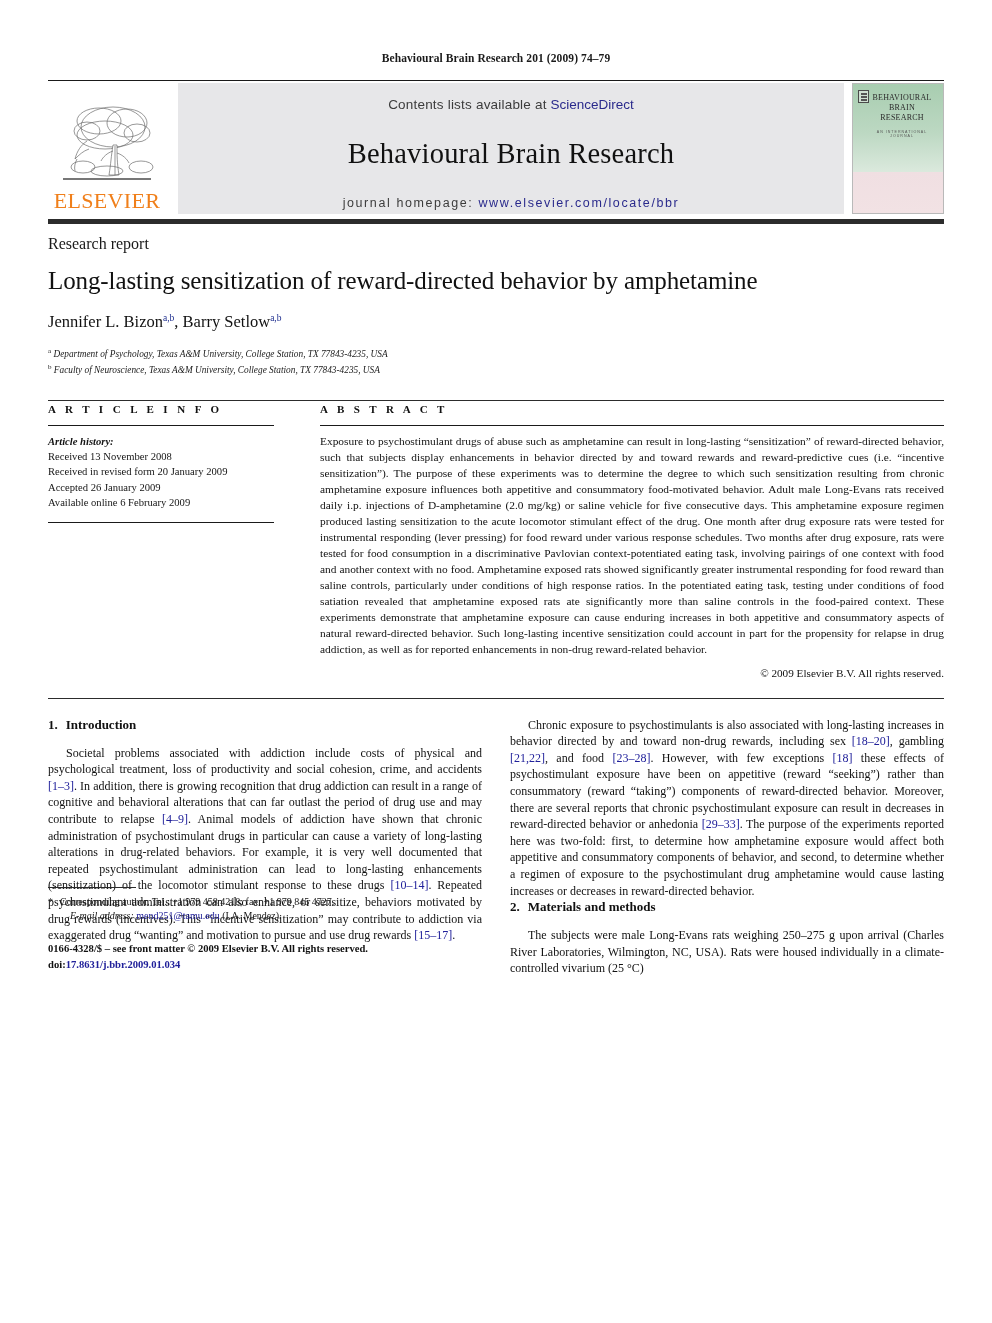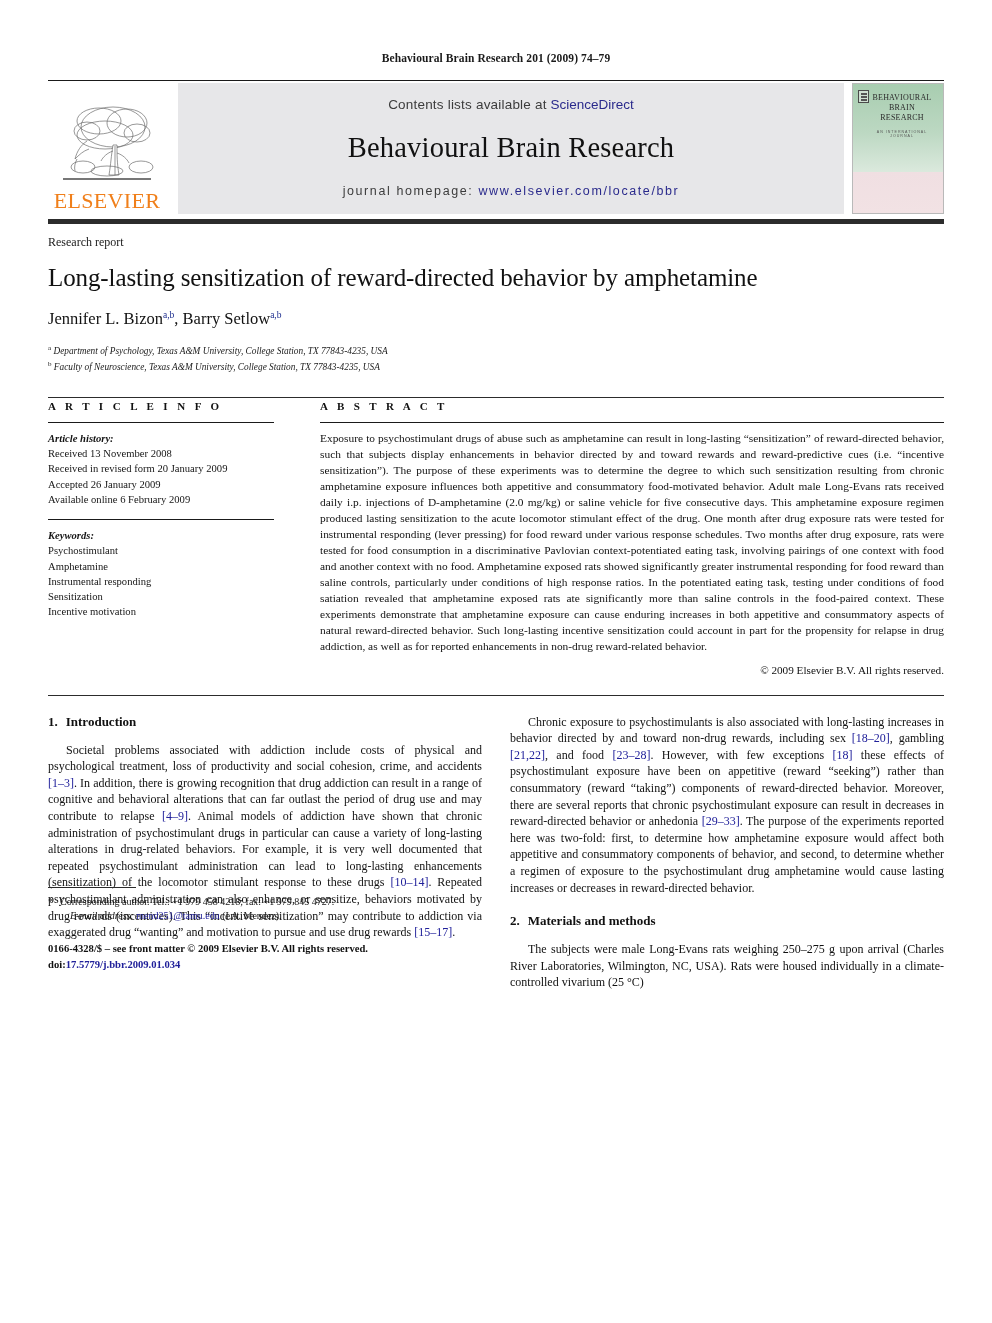--- a/index.html
+++ b/index.html
@@ -63,21 +63,21 @@
   }
   .journal-band {
     flex: 1 1 auto;
     background: #e7e7e9;
     margin-left: 12px;
     margin-right: 8px;
     display: flex;
     flex-direction: column;
     align-items: center;
     justify-content: space-between;
-    padding: 14px 0 16px 0;
+    padding: 14px 0 4px 0;
     box-sizing: border-box;
   }
   .contents-line {
     font-family: "Liberation Sans", sans-serif;
     font-size: 13.5px;
     color: #3c3c3c;
     letter-spacing: .2px;
   }
   .contents-line .sd-link {
     color: #2a2a8c;
@@ -151,21 +151,21 @@
     font-family: "Liberation Sans", sans-serif;
   }
 
   .rule-thick {
     border-top: 5px solid #2c2c2c;
     margin-top: 5px;
   }
 
   
   .doctype {
-    font-size: 12px;
+    font-size: 16px;
     margin-top: 11px;
     color: #1a1a1a;
   }
   .article-title {
     font-size: 25px;
     font-weight: 400;
     margin: 13px 0 0 0;
     line-height: 1.18;
     letter-spacing: -.1px;
     color: #111;
@@ -385,28 +385,20 @@
       <div class="hr-dark"></div>
       <div class="info-block">
         <div class="lbl">Article history:</div>
         <div>Received 13 November 2008</div>
         <div>Received in revised form 20 January 2009</div>
         <div>Accepted 26 January 2009</div>
         <div>Available online 6 February 2009</div>
       </div>
       <div class="info-gap"></div>
       <div class="hr-dark"></div>
-      <div class="info-block">
-        <div class="lbl">Keywords:</div>
-        <div>Psychostimulant</div>
-        <div>Amphetamine</div>
-        <div>Instrumental responding</div>
-        <div>Sensitization</div>
-        <div>Incentive motivation</div>
-      </div>
     </div>
 
     <div class="col-abstract">
       <div class="sec-head">A B S T R A C T</div>
       <div class="hr-dark"></div>
       <div class="abstract-body">Exposure to psychostimulant drugs of abuse such as amphetamine can result in long-lasting “sensitization” of reward-directed behavior, such that subjects display enhancements in behavior directed by and toward rewards and reward-predictive cues (i.e. “incentive sensitization”). The purpose of these experiments was to determine the degree to which such sensitization resulting from chronic amphetamine exposure influences both appetitive and consummatory food-motivated behavior. Adult male Long-Evans rats received daily i.p. injections of D-amphetamine (2.0 mg/kg) or saline vehicle for five consecutive days. This amphetamine exposure regimen produced lasting sensitization to the acute locomotor stimulant effect of the drug. One month after drug exposure rats were tested for instrumental responding (lever pressing) for food reward under various response schedules. Two months after drug exposure, rats were tested for food consumption in a discriminative Pavlovian context-potentiated eating task, involving pairings of one context with food and another context with no food. Amphetamine exposed rats showed significantly greater instrumental responding for food reward than saline controls, particularly under conditions of high response ratios. In the potentiated eating task, testing under conditions of food satiation revealed that amphetamine exposed rats ate significantly more than saline controls in the food-paired context. These experiments demonstrate that amphetamine exposure can cause enduring increases in both appetitive and consummatory aspects of natural reward-directed behavior. Such long-lasting incentive sensitization could account in part for the propensity for relapse in drug addiction, as well as for reported enhancements in non-drug reward-related behavior.</div>
       <div class="copyright">© 2009 Elsevier B.V. All rights reserved.</div>
     </div>
   </div>
 
@@ -415,38 +407,38 @@
     <div class="bcol">
       <div class="h1">
         <span class="num">1.</span><span>Introduction</span>
       </div>
       <p class="para"><span>Societal problems associated with addiction include costs of physical and psychological treatment, loss of productivity and social cohesion, crime, and accidents </span><span class="ref">[1–3]</span><span>. In addition, there is growing recognition that drug addiction can result in a range of cognitive and behavioral alterations that can far outlast the period of drug use and may contribute to relapse </span><span class="ref">[4–9]</span><span>. Animal models of addiction have shown that chronic administration of psychostimulant drugs in particular can cause a variety of long-lasting alterations in drug-related behaviors. For example, it is very well documented that repeated psychostimulant administration can lead to long-lasting enhancements (sensitization) of the locomotor stimulant response to these drugs </span><span class="ref">[10–14]</span><span>. Repeated psychostimulant administration can also enhance, or sensitize, behaviors motivated by drug rewards (incentives). This “incentive sensitization” may contribute to addiction via exaggerated drug “wanting” and motivation to pursue and use drug rewards </span><span class="ref">[15–17]</span><span>.</span></p>
     </div>
 
     <div class="bcol">
       <p class="para"><span>Chronic exposure to psychostimulants is also associated with long-lasting increases in behavior directed by and toward non-drug rewards, including sex </span><span class="ref">[18–20]</span><span>, gambling </span><span class="ref">[21,22]</span><span>, and food </span><span class="ref">[23–28]</span><span>. However, with few exceptions </span><span class="ref">[18]</span><span> these effects of psychostimulant exposure have been on appetitive (reward “seeking”) rather than consummatory (reward “taking”) components of reward-directed behavior. Moreover, there are several reports that chronic psychostimulant exposure can result in decreases in reward-directed behavior or anhedonia </span><span class="ref">[29–33]</span><span>. The purpose of the experiments reported here was two-fold: first, to determine how amphetamine exposure would affect both appetitive and consummatory components of behavior, and second, to determine whether a regimen of exposure to the psychostimulant drug amphetamine would cause lasting increases or decreases in reward-directed behavior.</span></p>
 
-      <div class="h1" style="margin-top:17px;">
+      <div class="h1" style="">
         <span class="num">2.</span><span>Materials and methods</span>
       </div>
 
 
       <p class="para">The subjects were male Long-Evans rats weighing 250–275 g upon arrival (Charles River Laboratories, Wilmington, NC, USA). Rats were housed individually in a climate-controlled vivarium (25 °C)</p>
     </div>
   </div>
 
   <div class="footnote-wrap">
     <div class="fn-rule"></div>
     <div class="fn-line">
       <span class="star">*</span><span>Corresponding author. Tel.: +1 979 458 4218; fax: +1 979 845 4727.</span>
     </div>
     <div class="fn-line" style="padding-left:22px;text-indent:0;">
       <span class="ital">E-mail address:</span>
       <span class="mail">mend251@tamu.edu</span>
       <span>(I.A. Mendez).</span>
     </div>
     <div class="issn-block">
       <div>0166-4328/$ – see front matter © 2009 Elsevier B.V. All rights reserved.</div>
-      <div><span>doi:</span><span class="doi">17.5779/j.bbr.2009.01.034</span></div>
+      <div><span>doi:</span><span class="doi">17.8631/j.bbr.2009.01.034</span></div>
     </div>
   </div>
 
 </div>
 
 </body></html>

